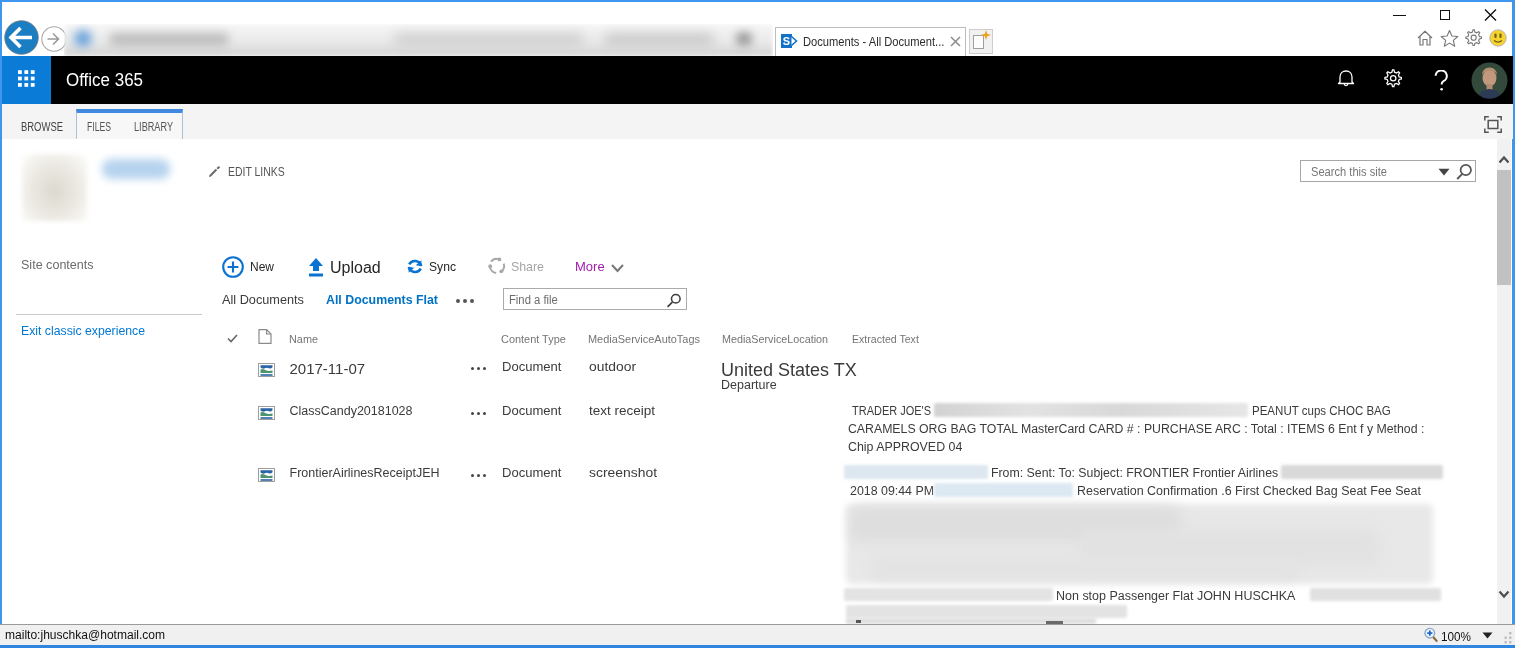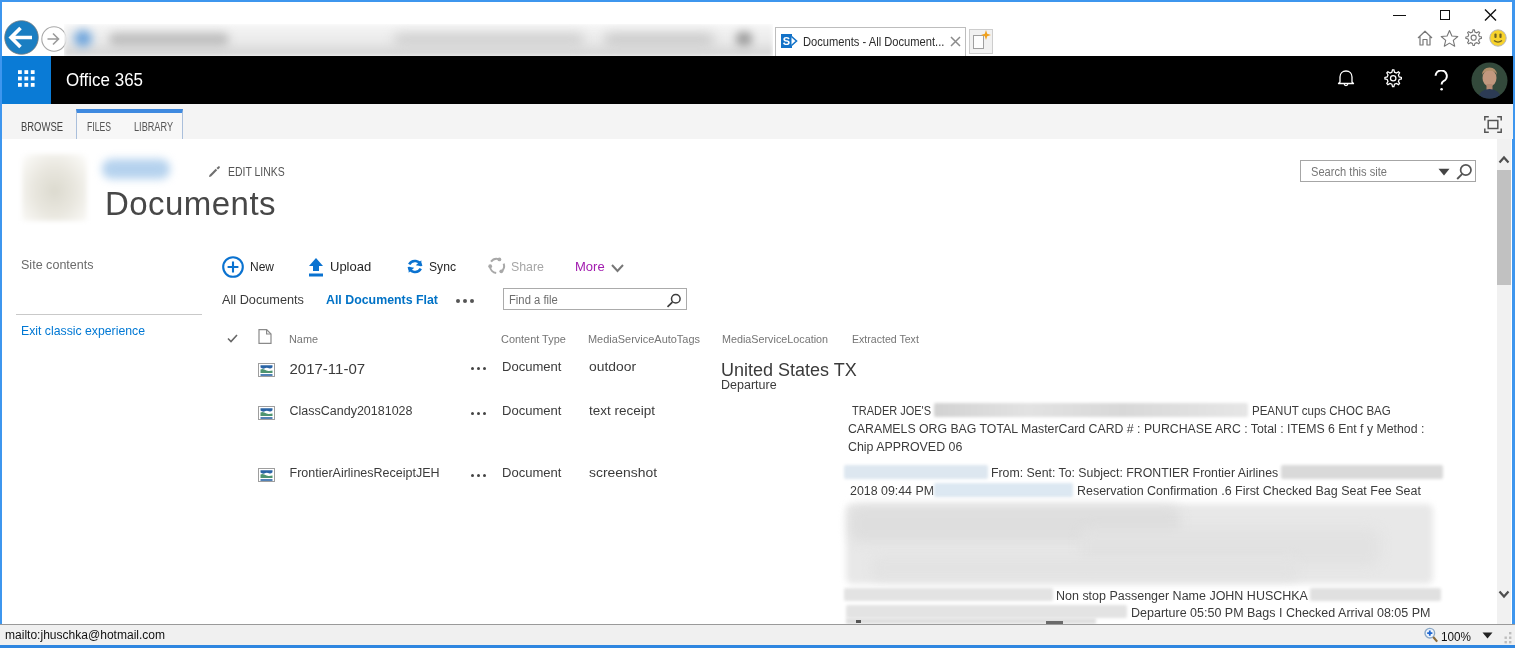--- a/index.html
+++ b/index.html
@@ -136,21 +136,20 @@
     </g>
   </svg>
 
   <div class="abs" style="left:22px;top:154px;width:65px;height:67px;background:radial-gradient(ellipse at 50% 55%, #dcdacf 0%, #e9e7df 45%, #f6f5f1 80%, #fff 100%);filter:blur(2px);"></div>
   <div class="abs" style="left:102px;top:159px;width:68px;height:20px;background:#b5d2ee;border-radius:9px;filter:blur(4px);"></div>
   <svg class="abs" style="left:208px;top:165px;" width="13" height="13" viewBox="0 0 13 13">
     <path d="M1 12 L3 11.5 L9.2 5.3 L7.7 3.8 L1.5 10 Z" fill="#6e6e6e"></path>
     <path d="M8.5 3 L10 4.5 L11.6 2.9 C12 2.5 12 1.9 11.6 1.5 C11.2 1.1 10.6 1.1 10.2 1.5 Z" fill="#6e6e6e"></path>
   </svg>
   <div class="t" style="left:228px;top:164.5px;font-size:12px;color:#555;transform:scaleX(0.872);">EDIT LINKS</div>
-  <div class="t" style="left:105px;top:184.9px;font-size:33px;letter-spacing:0.45px;color:#474747;">Documents</div>
 
   <div class="abs" style="left:1300px;top:160px;width:176px;height:22px;background:#fff;border:1px solid #a6a6a6;"></div>
   <div class="t" style="left:1311px;top:164.5px;font-size:12.5px;color:#767676;transform:scaleX(0.889);">Search this site</div>
   <svg class="abs" style="left:1438px;top:167.5px;" width="12" height="8" viewBox="0 0 12 8">
     <path d="M0.5 0.8 L11.5 0.8 L6 7.5 Z" fill="#444"></path>
   </svg>
   <svg class="abs" style="left:1456px;top:163px;" width="17" height="17" viewBox="0 0 17 17">
     <circle cx="9.8" cy="7" r="5.2" stroke="#555" stroke-width="1.7" fill="none"></circle>
     <path d="M6 11.2 L1.2 16" stroke="#555" stroke-width="1.9" fill="none"></path>
   </svg>
@@ -161,21 +160,21 @@
 
   <svg class="abs" style="left:221.5px;top:255.5px;" width="22" height="22" viewBox="0 0 22 22">
     <circle cx="11" cy="11" r="9.8" stroke="#0a72d0" stroke-width="2.1" fill="none"></circle>
     <path d="M11 5.6 L11 16.4 M5.6 11 L16.4 11" stroke="#0a72d0" stroke-width="2.1"></path>
   </svg>
   <div class="t" style="left:250px;top:258.6px;font-size:13px;color:#262626;transform:scaleX(0.923);">New</div>
   <svg class="abs" style="left:308px;top:257px;" width="16" height="20" viewBox="0 0 16 20">
     <path d="M8 1 L15 9 L11 9 L11 14 L5 14 L5 9 L1 9 Z" fill="#0a72d0"></path>
     <rect x="1" y="16.5" width="14" height="3" fill="#0a72d0"></rect>
   </svg>
-  <div class="t" style="left:330px;top:258.6px;font-size:13px;color:#262626;">Upload</div>
+  <div class="t" style="left:330px;top:258.6px;font-size:16px;color:#262626;">Upload</div>
   <svg class="abs" style="left:406px;top:257px;" width="18" height="19" viewBox="0 0 18 19">
     <path d="M3.2 7.3 A6.5 6.5 0 0 1 15.2 9" stroke="#0a72d0" stroke-width="2.6" fill="none"></path>
     <path d="M15.3 3.2 L15.5 9.2 L9.8 8.2 Z" fill="#0a72d0"></path>
     <path d="M14.8 11.7 A6.5 6.5 0 0 1 2.8 10" stroke="#0a72d0" stroke-width="2.6" fill="none"></path>
     <path d="M2.7 15.8 L2.5 9.8 L8.2 10.8 Z" fill="#0a72d0"></path>
   </svg>
   <div class="t" style="left:429px;top:258.6px;font-size:13px;color:#262626;transform:scaleX(0.934);">Sync</div>
   <svg class="abs" style="left:487px;top:256px;" width="20" height="20" viewBox="0 0 20 20">
     <g stroke="#a8a8a8" stroke-width="2" fill="none">
       <path d="M4.0 5.6 A7 7 0 0 1 11.8 3.1"></path>
@@ -244,21 +243,21 @@
   <div class="abs" style="left:471px;top:412px;width:3.4px;height:3.4px;background:#444;border-radius:50%;"></div>
   <div class="abs" style="left:477px;top:412px;width:3.4px;height:3.4px;background:#444;border-radius:50%;"></div>
   <div class="abs" style="left:483px;top:412px;width:3.4px;height:3.4px;background:#444;border-radius:50%;"></div>
   <div class="t" style="left:501.5px;top:404.2px;font-size:12.5px;transform:scaleX(1.044);">Document</div>
   <div class="t" style="left:589px;top:404.2px;font-size:12.5px;transform:scaleX(1.08);">text receipt</div>
 
   <div class="t" style="left:851.5px;top:404.2px;font-size:12.5px;transform:scaleX(0.879);">TRADER JOE'S</div>
   <div class="abs" style="left:934px;top:403px;width:314px;height:13.5px;background:linear-gradient(90deg,#d2d2d2,#e2e2e2 30%,#d8d8d8 60%,#e6e6e6);border-radius:2px;filter:blur(1.6px);"></div>
   <div class="t" style="left:1252px;top:404.2px;font-size:12.5px;transform:scaleX(0.922);">PEANUT cups CHOC BAG</div>
   <div class="t" style="left:848px;top:422px;font-size:12.5px;transform:scaleX(0.983);">CARAMELS ORG BAG TOTAL MasterCard CARD # : PURCHASE ARC : Total : ITEMS 6 Ent f y Method :</div>
-  <div class="t" style="left:848px;top:439.8px;font-size:12.5px;transform:scaleX(0.991);">Chip APPROVED 06</div>
+  <div class="t" style="left:848px;top:439.8px;font-size:12.5px;transform:scaleX(0.991);">Chip APPROVED 04</div>
 
   <svg class="abs" style="left:258px;top:468px;" width="17" height="14" viewBox="0 0 17 14">
     <rect x="0.5" y="0.5" width="16" height="13" fill="#fff" stroke="#9e9e9e" stroke-width="1"></rect>
     <path d="M2.5 2.3 L14.5 2.3 L14.5 4.2 Q12.8 6 11 5.2 Q9 4.2 7.5 5 Q5.3 6.2 3.8 5.2 L2.5 4.6 Z" fill="#2a64a5"></path>
     <path d="M2.5 10 L2.5 6.6 Q4.5 5.6 6.3 6.6 Q8.8 8.1 11 7.9 L14.5 7.4 L14.5 10 Z" fill="#4e9470"></path>
     <rect x="2.5" y="11.2" width="12" height="1.6" fill="#2a64a5"></rect>
   </svg>
   <div class="t" style="left:289.5px;top:466px;font-size:12.5px;">FrontierAirlinesReceiptJEH</div>
   <div class="abs" style="left:471px;top:474px;width:3.4px;height:3.4px;background:#444;border-radius:50%;"></div>
   <div class="abs" style="left:477px;top:474px;width:3.4px;height:3.4px;background:#444;border-radius:50%;"></div>
@@ -272,25 +271,24 @@
   <div class="t" style="left:850px;top:483.8px;font-size:12.5px;transform:scaleX(0.991);">2018 09:44 PM</div>
   <div class="abs" style="left:934px;top:483px;width:139px;height:13.5px;background:#dce8f2;border-radius:2px;filter:blur(1.6px);"></div>
   <div class="t" style="left:1077px;top:483.8px;font-size:12.5px;transform:scaleX(0.998);">Reservation Confirmation .6 First Checked Bag Seat Fee Seat</div>
 
   <div class="abs" style="left:846px;top:504px;width:587px;height:80px;background:#e8e8e8;border-radius:6px;filter:blur(3px);"></div>
   <div class="abs" style="left:850px;top:506px;width:330px;height:36px;background:#dedede;border-radius:10px;filter:blur(6px);"></div>
   <div class="abs" style="left:1080px;top:528px;width:300px;height:38px;background:#e2e2e2;border-radius:10px;filter:blur(6px);"></div>
   <div class="abs" style="left:870px;top:556px;width:430px;height:24px;background:#e3e3e3;border-radius:10px;filter:blur(5px);"></div>
 
   <div class="abs" style="left:844px;top:588px;width:209px;height:13px;background:#e3e3e3;border-radius:2px;filter:blur(1.6px);"></div>
-  <div class="t" style="left:1056px;top:588.5px;font-size:12.5px;transform:scaleX(0.999);">Non stop Passenger Name JOHN HUSCHKA</div>
+  <div class="t" style="left:1056px;top:588.5px;font-size:12.5px;transform:scaleX(0.999);">Non stop Passenger Flat JOHN HUSCHKA</div>
   <div class="abs" style="left:1310px;top:588px;width:131px;height:13px;background:#e0e0e0;border-radius:2px;filter:blur(1.6px);"></div>
 
   <div class="abs" style="left:846px;top:605px;width:281px;height:13px;background:#e3e3e3;border-radius:2px;filter:blur(1.6px);"></div>
-  <div class="t" style="left:1131px;top:605.5px;font-size:12.5px;">Departure 05:50 PM Bags I Checked Arrival 08:05 PM</div>
 
   <div class="abs" style="left:846px;top:618px;width:250px;height:6px;background:#dfdfdf;filter:blur(1.5px);"></div>
   <div class="abs" style="left:856px;top:619.5px;width:4.5px;height:3.8px;background:#565656;"></div>
   <div class="abs" style="left:1046px;top:620.5px;width:17px;height:3px;background:#6a6a6a;"></div>
 
   <div class="abs" style="left:1497px;top:139px;width:14px;height:485px;background:#f1f1f1;"></div>
   <svg class="abs" style="left:1498px;top:153.5px;" width="12" height="12" viewBox="0 0 12 12">
     <path d="M1.5 8.5 L6 3.5 L10.5 8.5" stroke="#4e4e4e" stroke-width="2.2" fill="none"></path>
   </svg>
   <div class="abs" style="left:1497px;top:170px;width:14px;height:115px;background:#c1c1c1;"></div>

